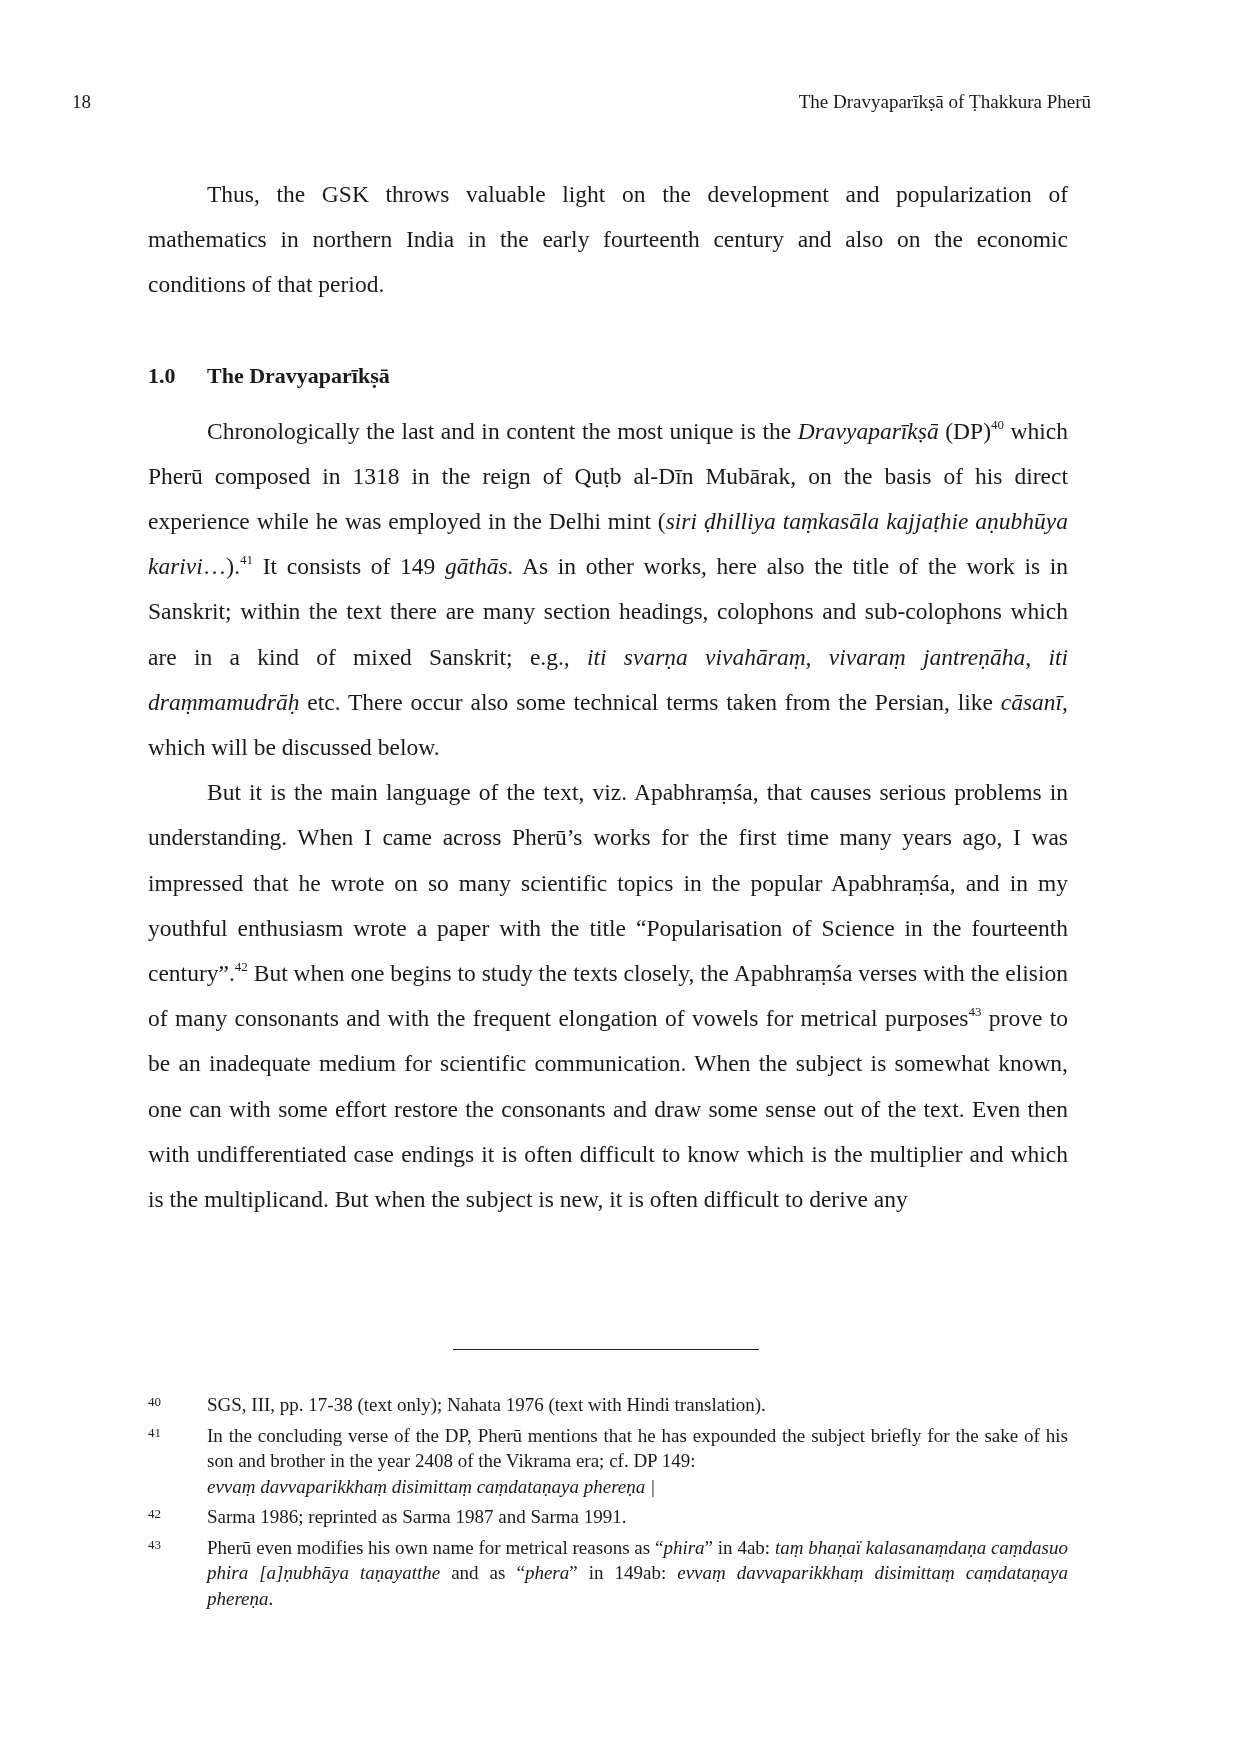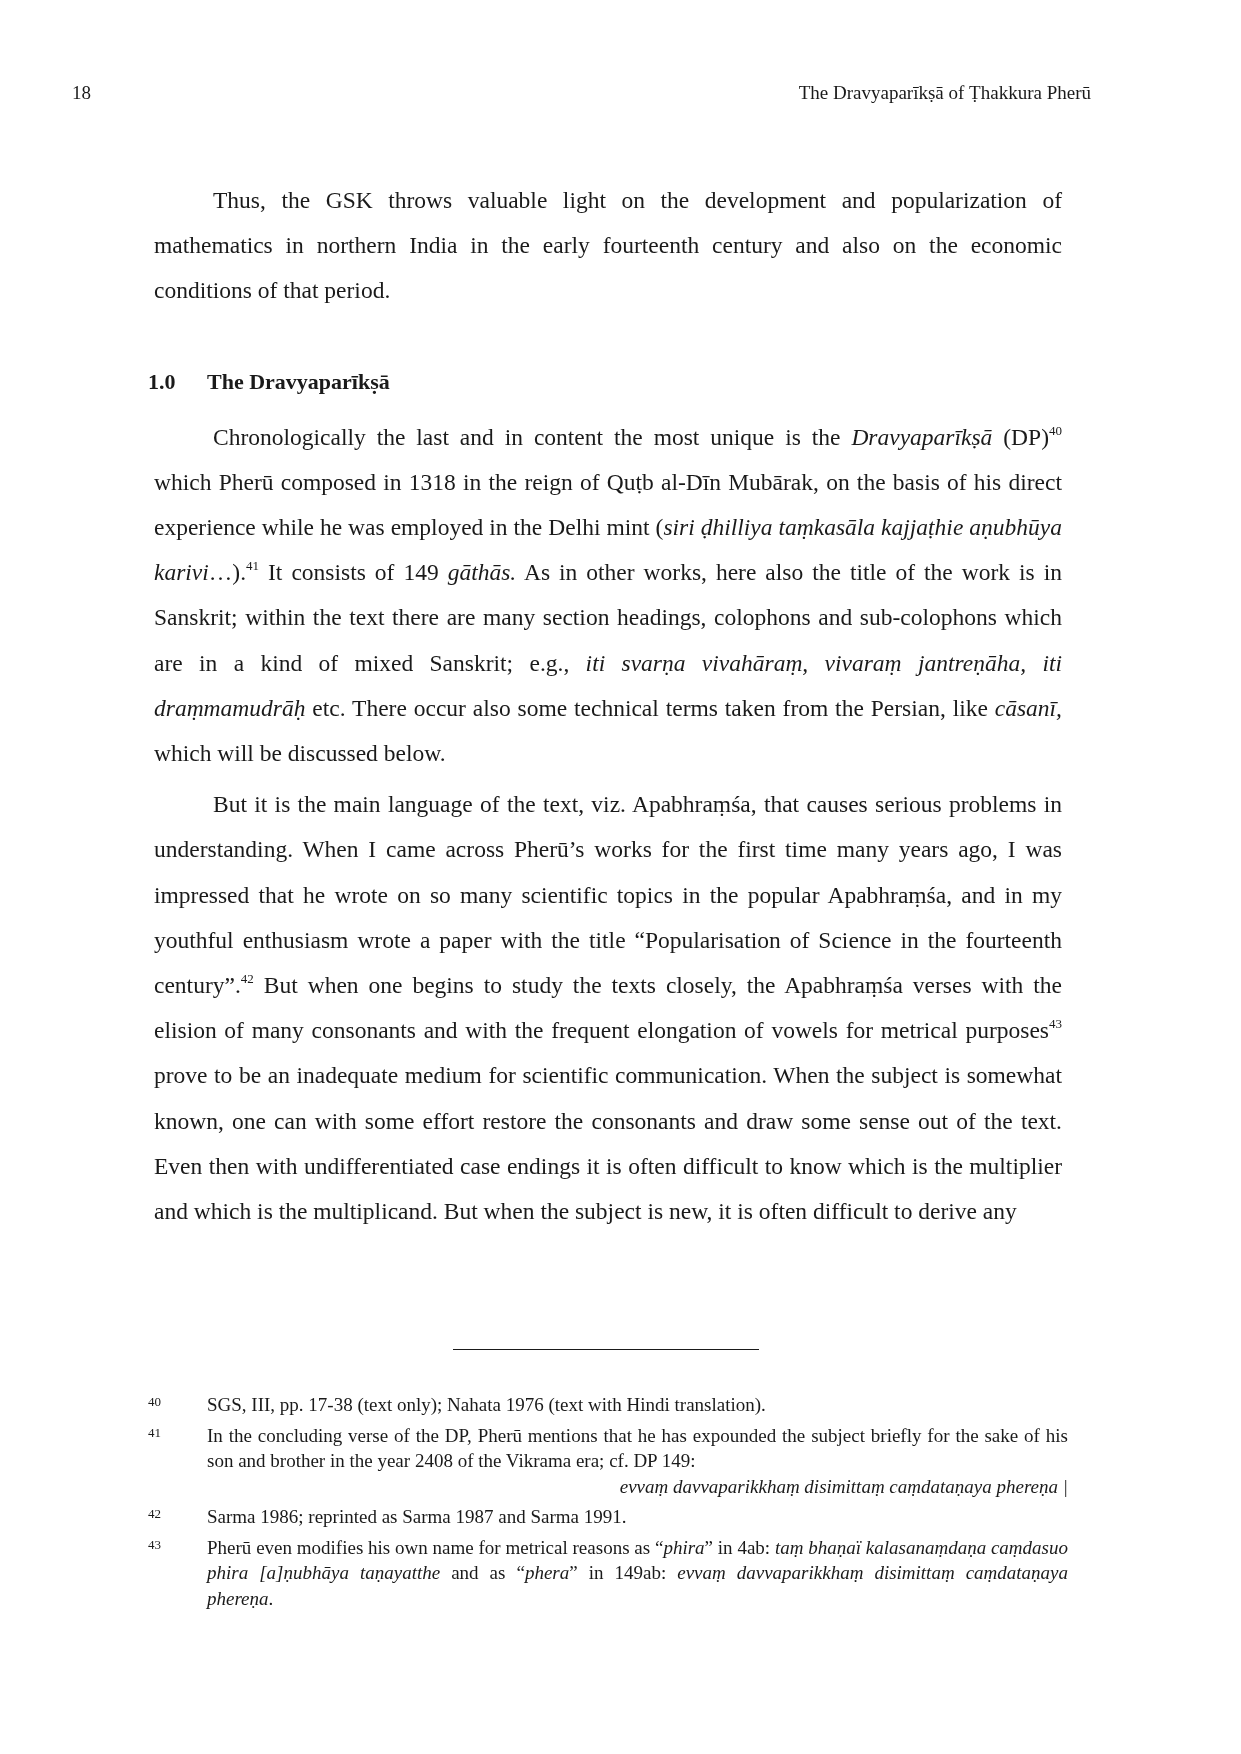--- a/index.html
+++ b/index.html
@@ -1,50 +1,50 @@
 <!DOCTYPE html>
 <html><head>
   <meta charset="utf-8">
   <style>
     html, body { margin: 0; padding: 0; background: #ffffff; }
     body {
       width: 1241px; height: 1754px; position: relative; overflow: hidden;
       font-family: "Liberation Serif", "DejaVu Serif", serif; color: #1a1a1a;
     }
     .running-head {
-      position: absolute; top: 82px; left: 0; width: 1091px; height: 24px;
+      position: absolute; top: 91px; left: 0; width: 1091px; height: 24px;
       font-size: 19px;
     }
     .page-number { position: absolute; left: 72px; top: 0; }
     .running-title { position: absolute; left: 0; right: 0; text-align: right; top: 0; padding-left: 10px; }
 
     .main {
       position: absolute; left: 148px; top: 172px; width: 920px;
       font-size: 23.5px; line-height: 45.2px; text-align: justify;
     }
-    .main p { margin: 6px; text-indent: 59px; }
+    .main p { margin: 0; text-indent: 59px; }
     .section-heading {
       margin: 45px 0 11px 0; font-weight: bold; font-size: 22px; line-height: 45px;
       text-indent: 0 !important;
     }
     .section-heading .sec-num { display: inline-block; width: 59px; }
     .main sup { font-size: 13px; line-height: 0; vertical-align: 10px; }
     i { font-style: italic; }
 
     .footnote-rule {
       position: absolute; left: 453px; top: 1349px; width: 306px; height: 0;
       border-top: 1.3px solid #1a1a1a;
     }
     .footnotes {
       position: absolute; left: 148px; top: 1392px; width: 920px;
       font-size: 19px; line-height: 25.5px;
     }
     .fn { position: relative; padding-left: 59px; margin-bottom: 5px; text-align: justify; }
     .fn-num { position: absolute; left: 0; top: -3px; font-size: 13px; }
-    .verse { display: block; text-align: right; }
+    .verse { display: block; text-align: left; }
   </style>
 </head>
 <body>
 
 <div class="running-head">
   <span class="page-number">18</span>
   <span class="running-title">The Dravyaparīkṣā of Ṭhakkura Pherū</span>
 </div>
 
 <div class="main">

